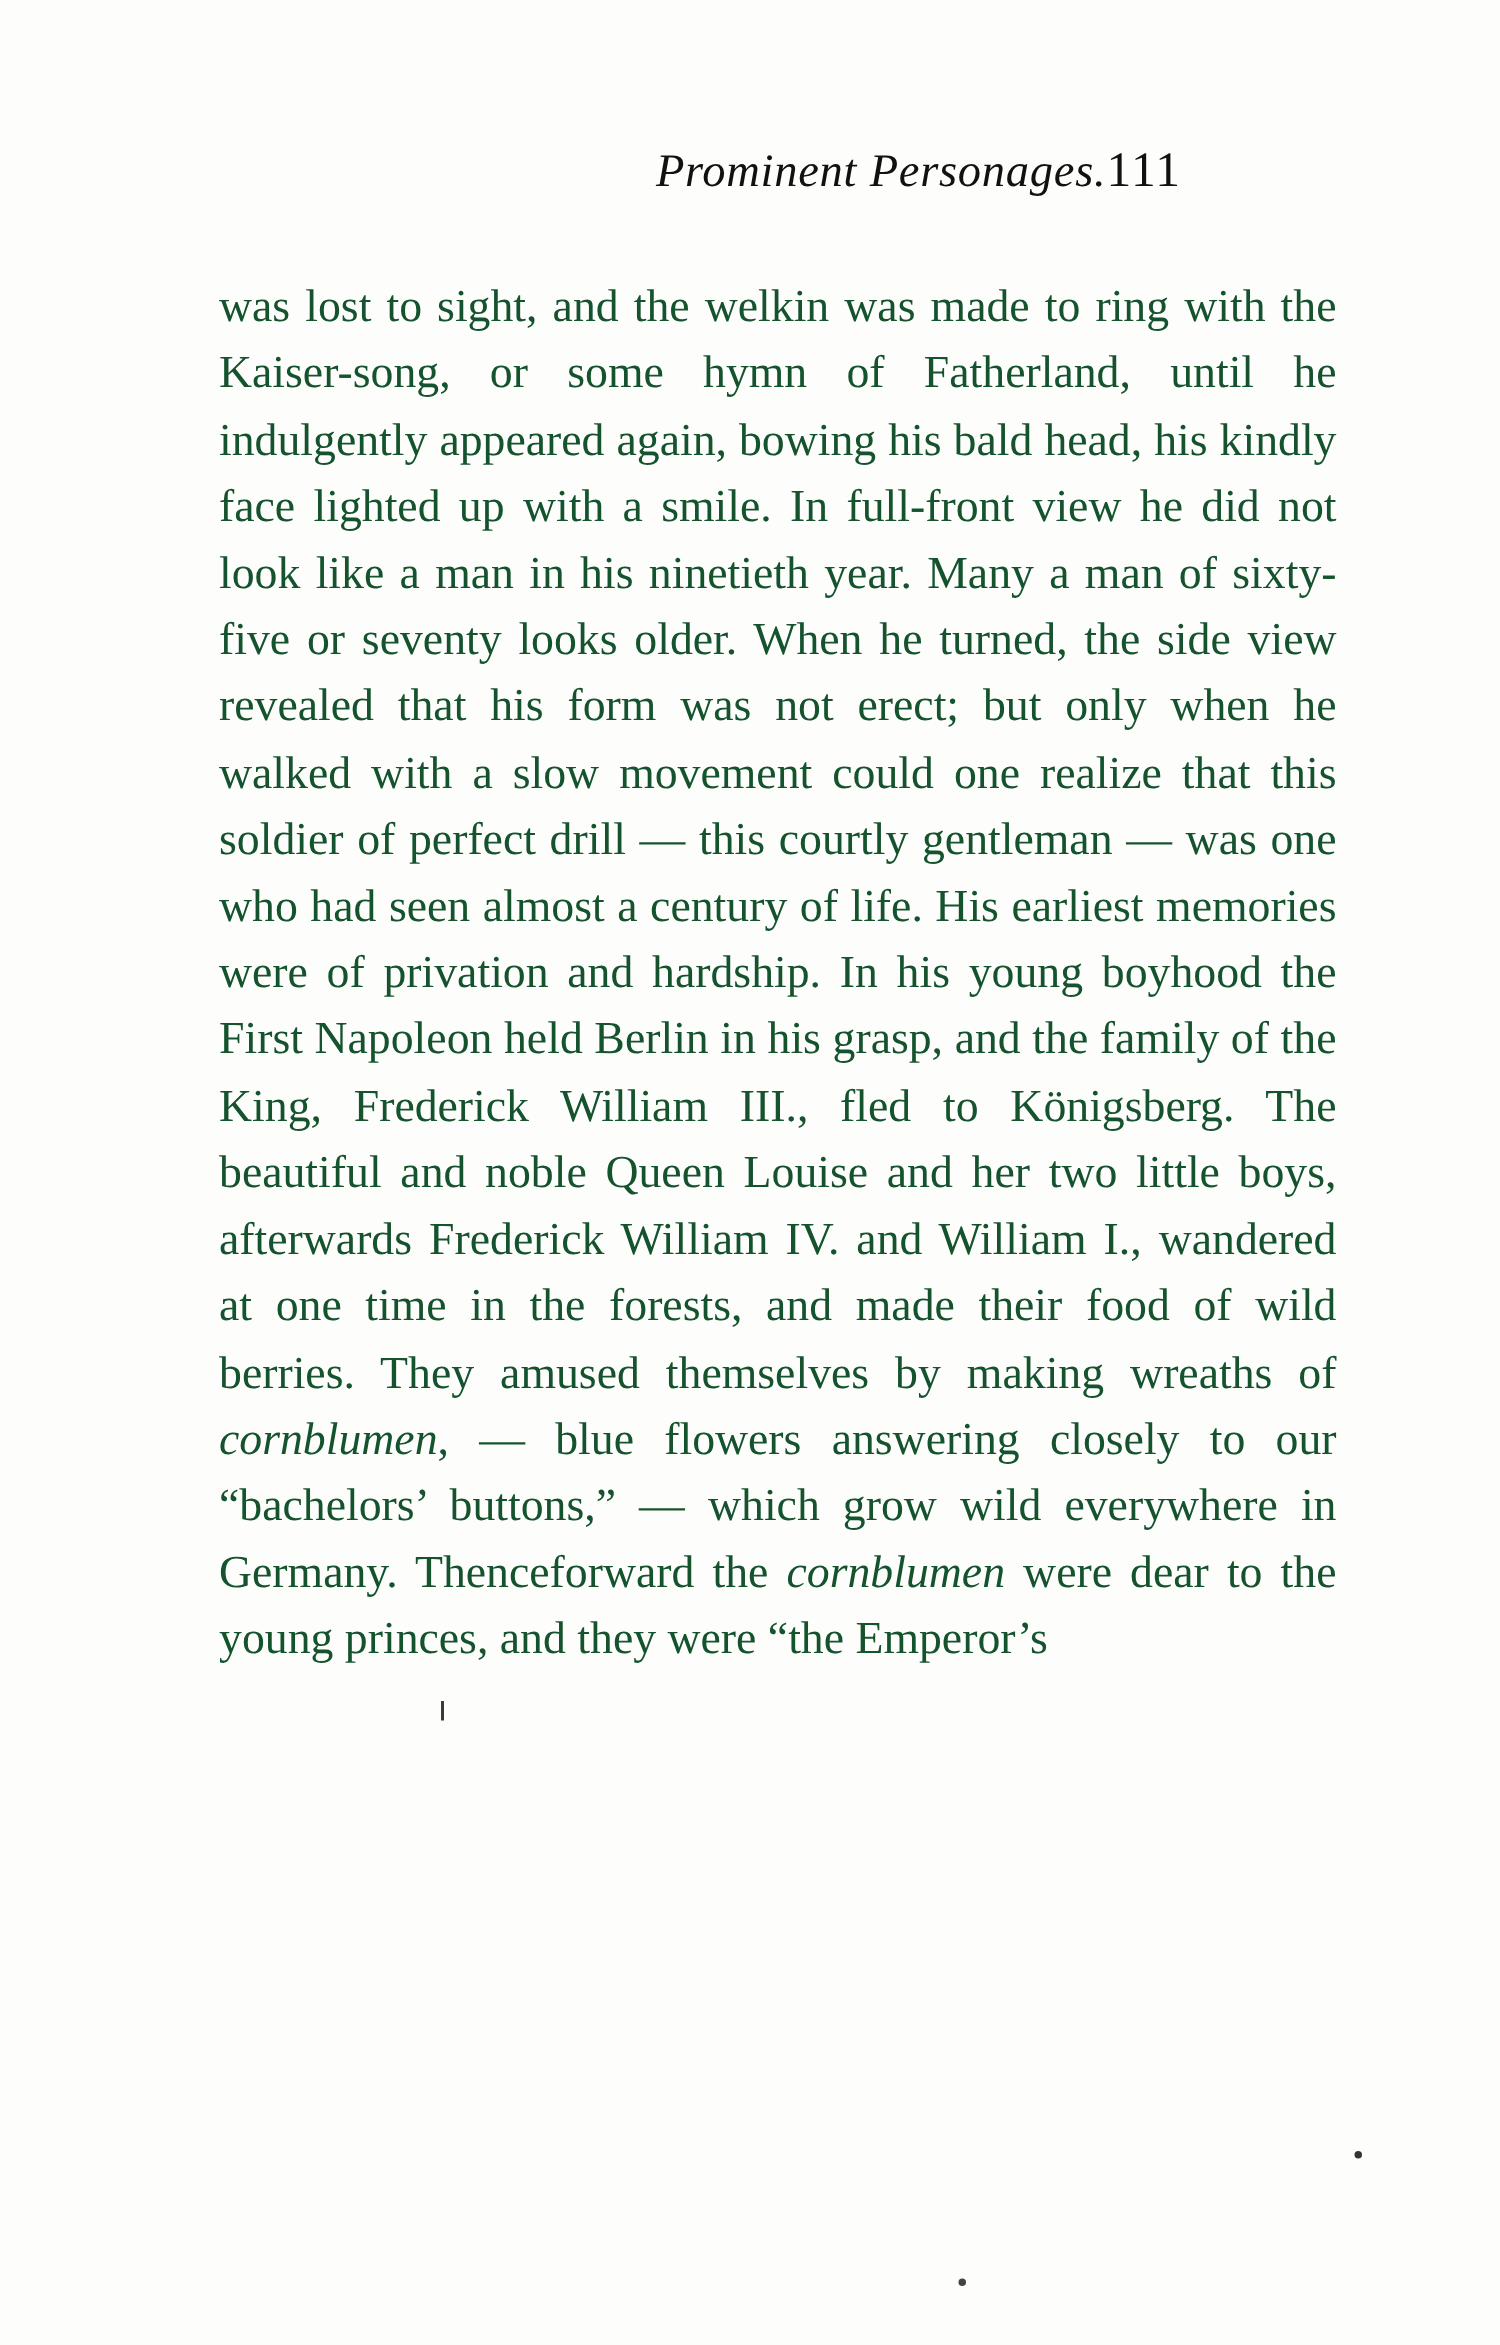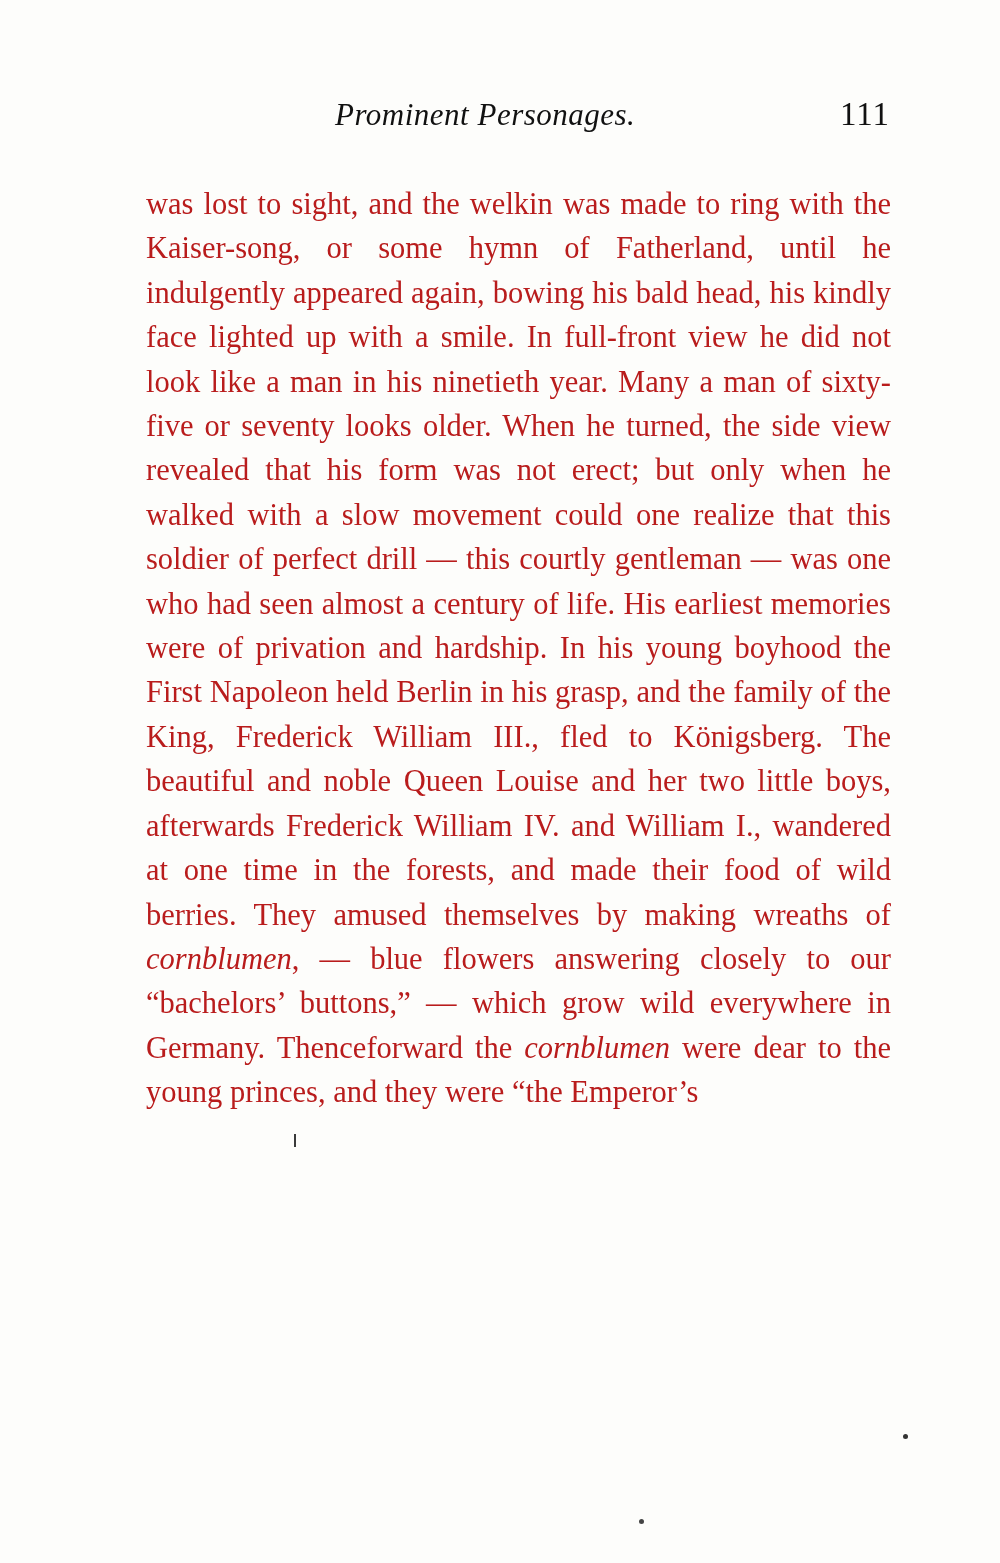--- a/index.html
+++ b/index.html
@@ -21,21 +21,21 @@
     background: #fdfdfb;
   }
   .header {
     position: absolute;
     top: 96px;
     left: 145px;
     width: 745px;
     height: 50px;
     display: flex;
     align-items: baseline;
-    justify-content: space-between;
+    justify-content: center;
   }
   .running-title {
     font-family: "Liberation Serif", serif;
     font-style: italic;
     font-size: 31px;
     letter-spacing: 0.5px;
     color: #111;
     margin-left: 190px;
   }
   .folio {
@@ -45,21 +45,21 @@
   }
   .body-text {
     position: absolute;
     top: 182px;
     left: 146px;
     width: 745px;
     font-size: 30.5px;
     line-height: 44.4px;
     text-align: justify;
     text-justify: inter-word;
-    color: #b91c1c;
+    color: #14532d;
     hyphens: manual;
   }
   .body-text p {
     margin: 0;
     text-indent: 0;
   }
   .it { font-style: italic; }
   .stray-dot-right {
     position: absolute;
     top: 1434px;

